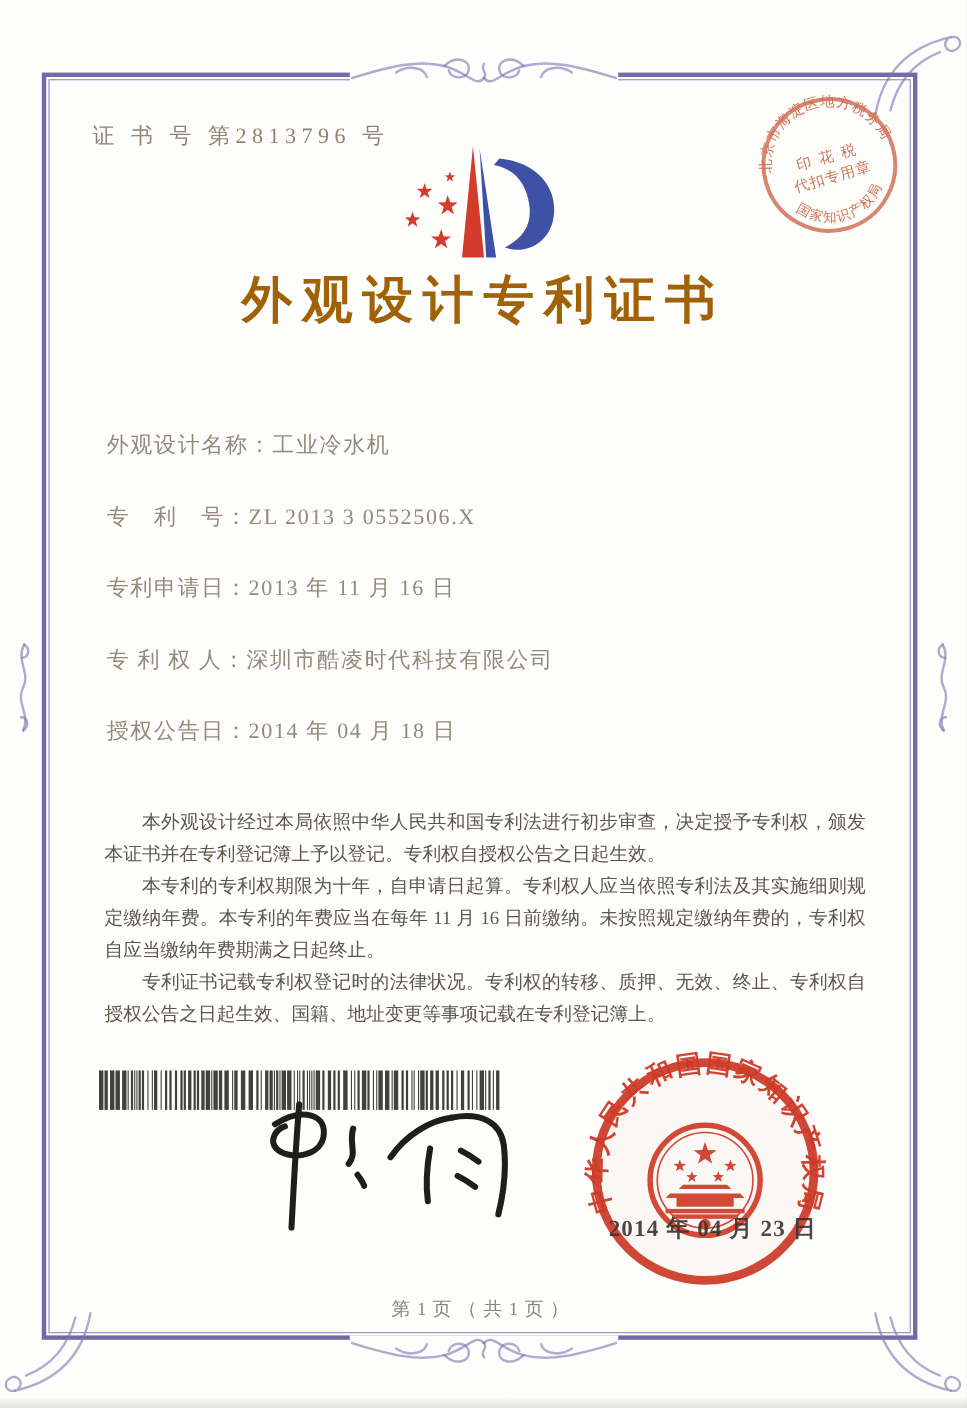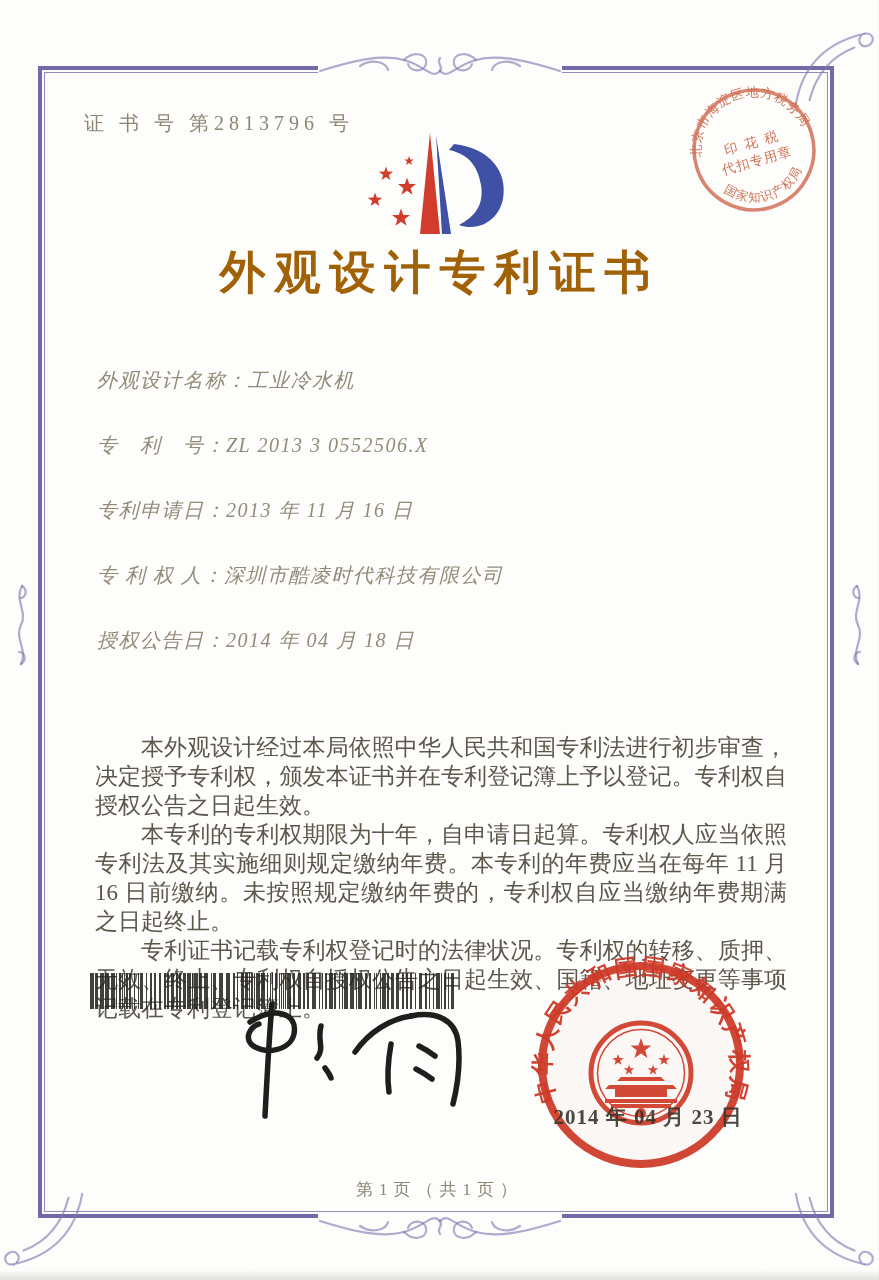--- a/index.html
+++ b/index.html
@@ -21,26 +21,26 @@
   .ornament { position:absolute; pointer-events:none; }
   .ornament path { fill:none; stroke:#8376b1; stroke-width:2.2; stroke-linecap:round; opacity:.62; }
   .ornament .blank { fill:#fdfdfb; stroke:none; opacity:1; }
   
   .cert-number { position:absolute; left:84px; top:110px; font-size:20px;
     color:#8e8474; letter-spacing:5px; }
   .logo { position:absolute; left:330px; top:120px; width:220px; height:132px; }
   .title { position:absolute; left:0; width:879px; top:242px; text-align:center;
     font-size:46px; font-weight:700; color:#a16207; letter-spacing:9px; }
   
-  .fields { position:absolute; left:97px; top:348px; width:660px;font-style:italic; }
+  .fields { position:absolute; left:97px; top:372px; width:660px; }
   .field-line { height:65px; display:flex; align-items:center;
     font-size:20px; color:#938a7a; letter-spacing:1.5px; }
   
   .body-text { position:absolute; left:95px; top:733px; width:692px;
-    font-size:23px; line-height:29px; color:#5c564b; text-align:justify; }
+    font-size:17px; line-height:29px; color:#5c564b; text-align:justify; }
   .body-text p { margin:0; text-indent:2em; }
   
   .barcode { position:absolute; left:90px; top:973px; width:372px; height:38px; }
   .barcode rect { fill:#262524; opacity:.88; }
   
   .director { position:absolute; left:96px; top:1026px;
     font-family:"Liberation Sans","DejaVu Sans",sans-serif;
     font-size:23px; color:#3b3a38; letter-spacing:7px; line-height:48px; }
   .signature { position:absolute; left:205px; top:996px; width:270px; height:132px; }
   .signature path { fill:none; stroke:#1f1e1d; stroke-width:5.5; stroke-linecap:round; stroke-linejoin:round; }

